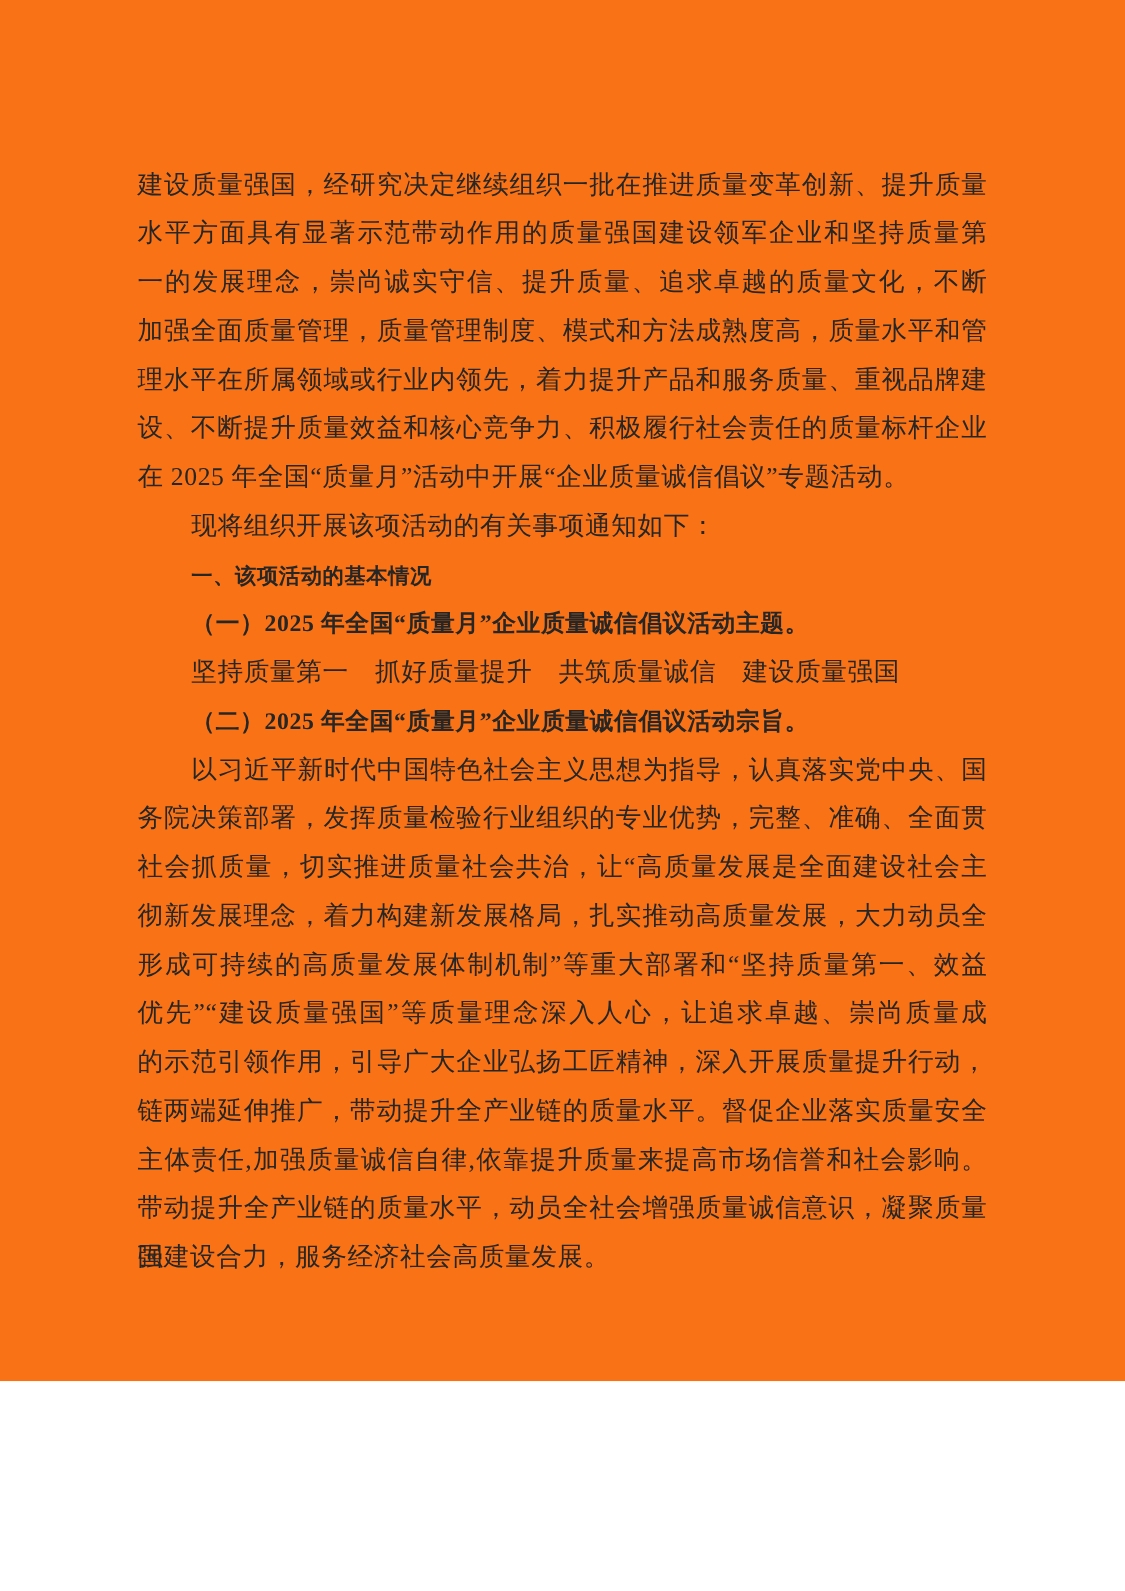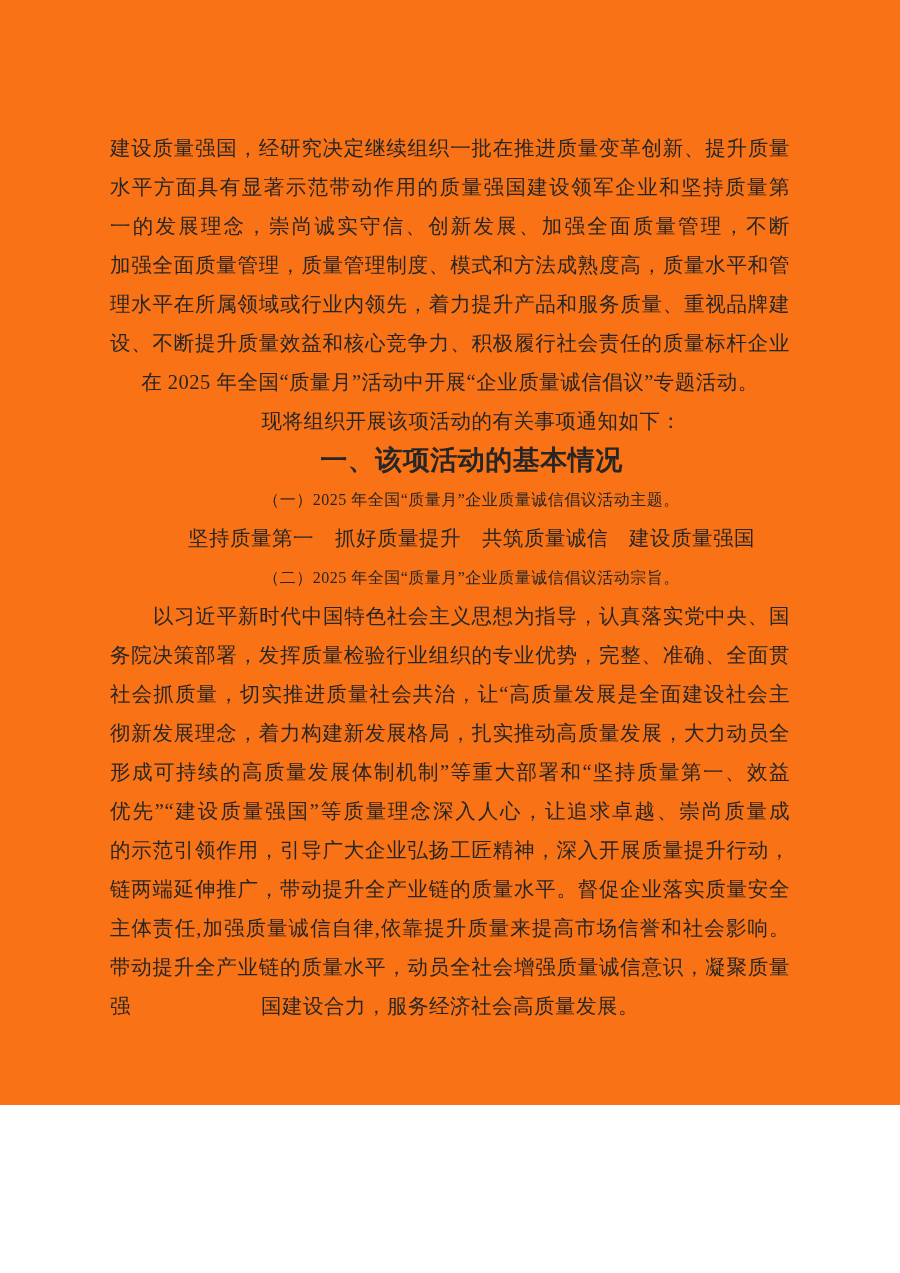--- a/index.html
+++ b/index.html
@@ -21,42 +21,41 @@
     left: 110px;
     top: 129px;
     width: 680px;
   }
   .ln {
     height: 39px;
     line-height: 39px;
     font-size: 20.5px;
     letter-spacing: 0.5px;
     white-space: pre-wrap;
-    text-align: center;
   }
   
   .jf {
     text-align: justify;
     text-align-last: justify;
     -moz-text-align-last: justify;
   }
   
   .ind {
     padding-left: 43px;
   }
   
   .h-hei {
     font-family: "Liberation Sans", "DejaVu Sans", sans-serif;
     font-weight: 700;
-    font-size: 27px;
+    font-size: 17px;
   }
   
   .h-kai {
-    font-weight: 400;
-    font-size: 16px;
+    font-weight: 700;
+    font-size: 19px;
   }
   .pagenum {
     position: absolute;
     left: 688px;
     top: 1150px;
     width: 90px;
     height: 30px;
     line-height: 30px;
     font-size: 19px;
     letter-spacing: 5px;
@@ -65,21 +64,21 @@
   }
 </style>
 </head>
 <body>
 
 <div class="page">
   <div class="text-block">
 
     <div class="ln jf">建设质量强国，经研究决定继续组织一批在推进质量变革创新、提升质量</div>
     <div class="ln jf">水平方面具有显著示范带动作用的质量强国建设领军企业和坚持质量第</div>
-    <div class="ln jf">一的发展理念，崇尚诚实守信、创新发展、加强全面质量管理，不断</div>
+    <div class="ln jf">一的发展理念，崇尚诚实守信、提升质量、追求卓越的质量文化，不断</div>
     <div class="ln jf">加强全面质量管理，质量管理制度、模式和方法成熟度高，质量水平和管</div>
     <div class="ln jf">理水平在所属领域或行业内领先，着力提升产品和服务质量、重视品牌建</div>
     <div class="ln jf">设、不断提升质量效益和核心竞争力、积极履行社会责任的质量标杆企业</div>
     <div class="ln">在 2025 年全国“质量月”活动中开展“企业质量诚信倡议”专题活动。</div>
 
     <div class="ln ind">现将组织开展该项活动的有关事项通知如下：</div>
     <div class="ln ind h-hei">一、该项活动的基本情况</div>
     <div class="ln ind h-kai">（一）2025 年全国“质量月”企业质量诚信倡议活动主题。</div>
     <div class="ln ind">坚持质量第一　抓好质量提升　共筑质量诚信　建设质量强国</div>
     <div class="ln ind h-kai">（二）2025 年全国“质量月”企业质量诚信倡议活动宗旨。</div>

